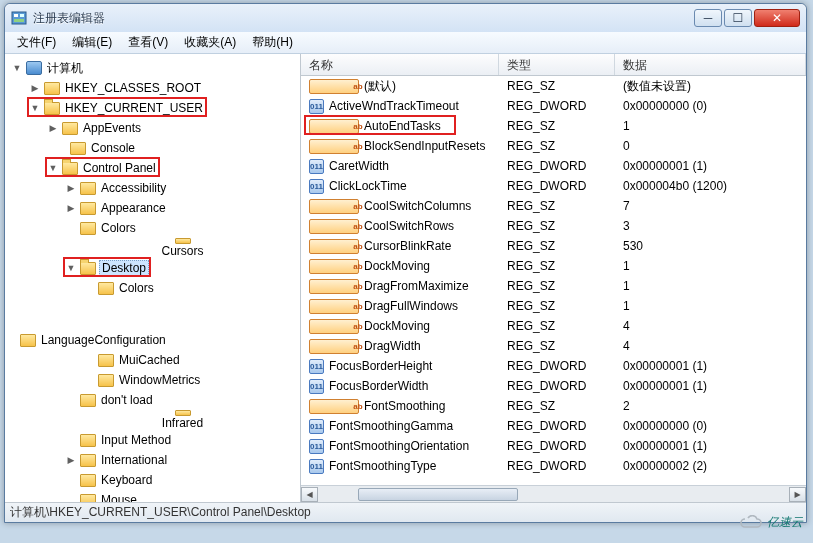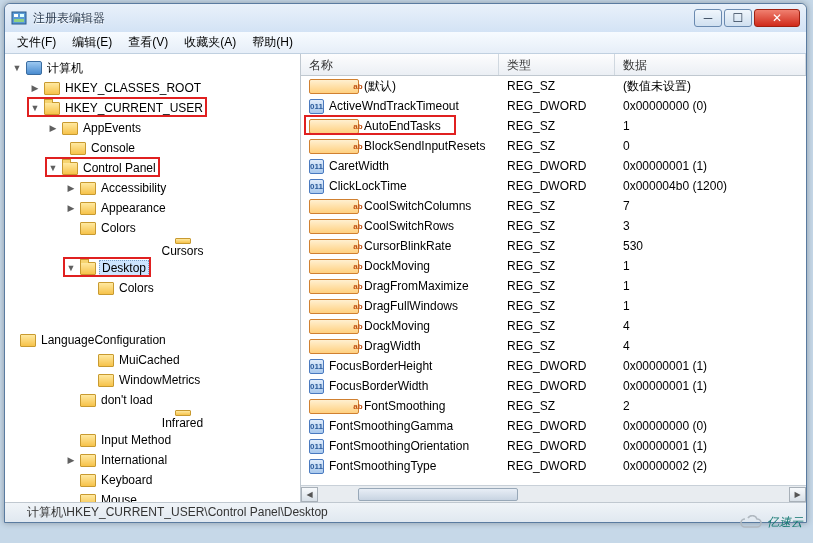--- a/index.html
+++ b/index.html
@@ -9,21 +9,21 @@
 .titlebar .app-icon { width: 16px; height: 16px; margin-right: 6px; }
 .titlebar .title { flex: 1; color: #2a3b50; text-shadow: 0 1px 0 #fff; }
 .win-btns { display: flex; gap: 2px; }
 .win-btn { width: 28px; height: 18px; border: 1px solid #6a8ab0; background: linear-gradient(#f0f6fc,#d0e0f0); border-radius: 3px; display:flex; align-items:center; justify-content:center; color:#2a3b50; cursor:pointer; }
 .win-btn.close { width: 46px; background: linear-gradient(#f08070,#d02a1a); border-color:#a02010; color:#fff; }
 .menubar { height: 22px; background: linear-gradient(#f7fbff,#e6eef8); border-bottom: 1px solid #c0d0e0; display:flex; align-items:center; padding: 0 4px; }
 .menubar span { padding: 2px 8px; cursor: default; }
 .content { display:flex; height: calc(100% - 28px - 22px - 20px); }
 .tree-pane { width: 296px; border-right: 1px solid #c0c8d0; overflow: auto; position: relative; padding: 4px 0; }
 .list-pane { flex:1; overflow:auto; position:relative; }
-.statusbar { height:20px; background: linear-gradient(#f0f4f8,#e0e8f0); border-top: 1px solid #c0c8d0; display:flex; align-items:center; padding: 0 22px; color:#333; }
+.statusbar { height:20px; background: linear-gradient(#f0f4f8,#e0e8f0); border-top: 1px solid #c0c8d0; display:flex; align-items:center; padding: 0 5px; color:#333; }
 .tree-row { display:flex; align-items:center; height:20px; color:#000; white-space:nowrap; cursor:default; }
 .tree-row .expander { width:12px; text-align:center; color:#606060; font-size:9px; user-select:none; }
 .tree-row .folder { width:16px; height:13px; margin: 0 3px; background: linear-gradient(#ffe9a0,#f6c24a); border: 1px solid #c89a30; border-radius: 1px; position:relative; }
 .tree-row .folder.open::before { content:""; position:absolute; left:-1px; top:-4px; width:7px; height:3px; background:#f6d470; border:1px solid #c89a30; border-bottom:none; }
 .tree-row .comp-icon { width:16px; height:14px; margin: 0 3px; background: linear-gradient(#9cc8f0,#4a8cd0); border:1px solid #3a6ca0; border-radius:2px; }
 .tree-row .label { padding: 0 2px; }
 .tree-row .label.sel { background:#cde5ff; border:1px dotted #7aa0c8; }
 .redbox { position:absolute; border:2px solid #e02020; pointer-events:none; }
 .list-header { display:flex; height:22px; background: linear-gradient(#fdfdfe,#ebeff4); border-bottom:1px solid #c0c8d0; position:sticky; top:0; }
 .list-header .col { border-right:1px solid #d0d8e0; padding: 3px 8px; color:#333; }

